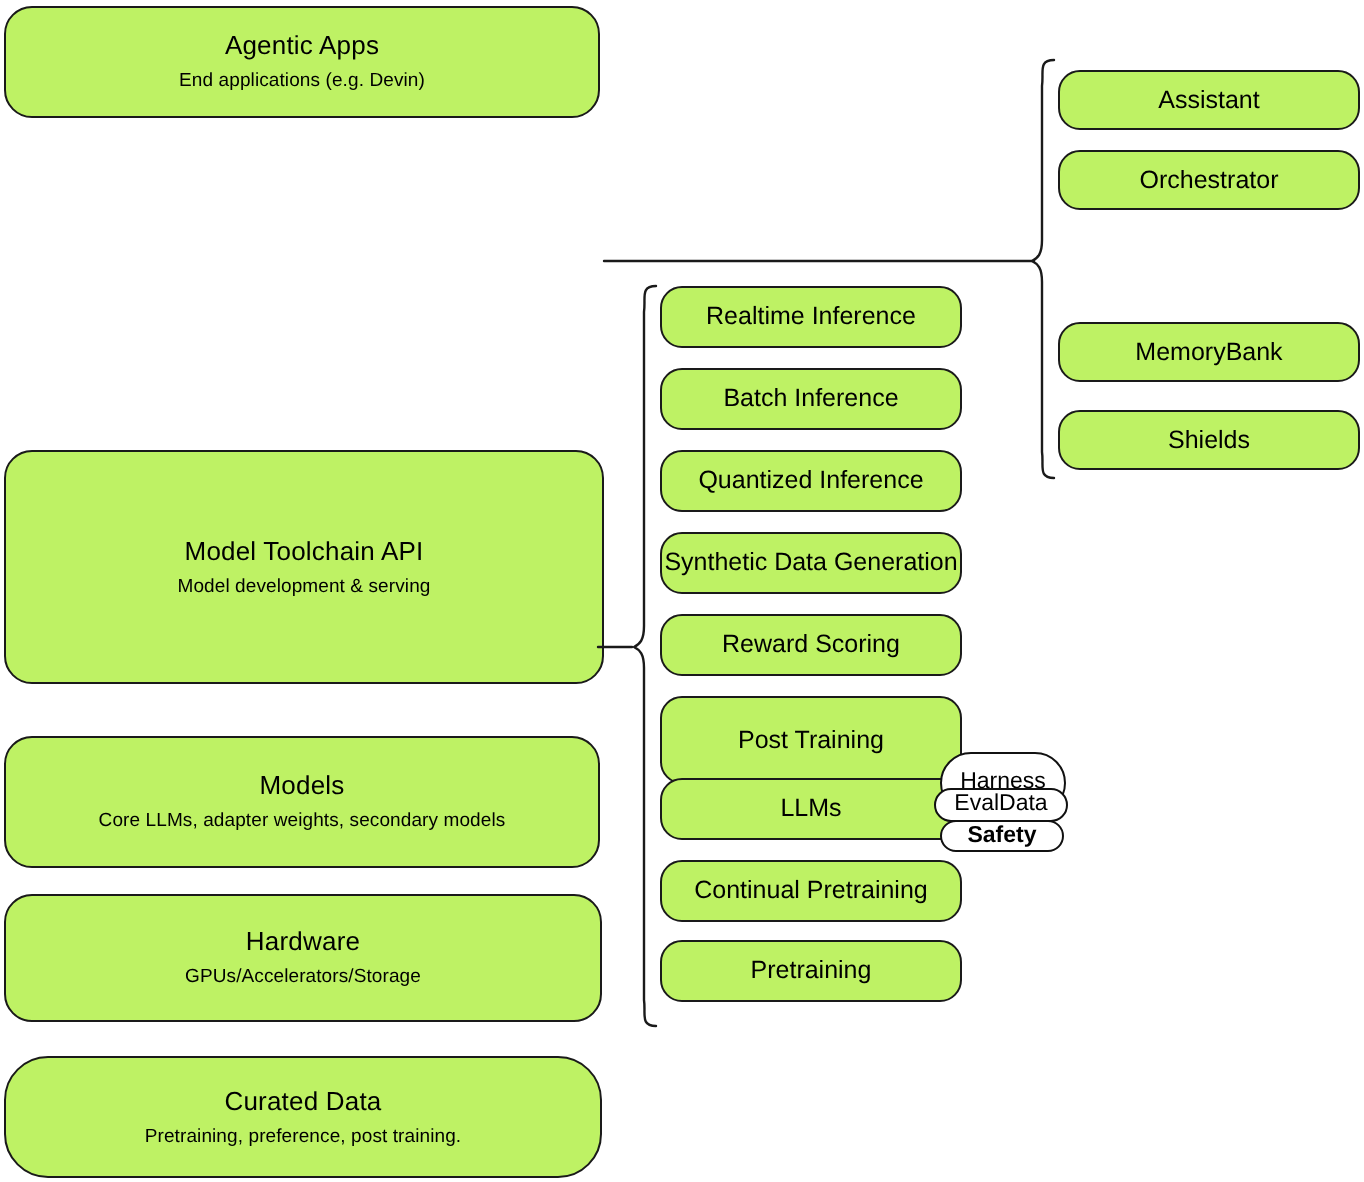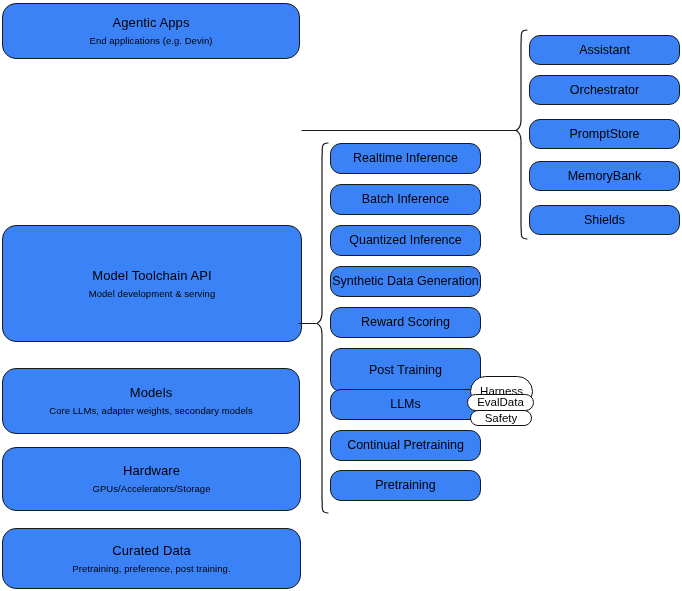--- a/index.html
+++ b/index.html
@@ -14,21 +14,21 @@
   #canvas {
     position: relative;
     width: 682px;
     height: 591px;
     background: #ffffff;
     overflow: hidden;
   }
   .node {
     position: absolute;
     box-sizing: border-box;
-    background: #3b82f6;
+    background: #bef264;
     border: 1px solid #1a1a1a;
     border-radius: 12px;
     display: flex;
     flex-direction: column;
     align-items: center;
     justify-content: center;
     text-align: center;
     color: #000000;
   }
   .layer {
@@ -109,21 +109,21 @@
   <div class="node layer" style="left:2px; top:368px; width:298px; height:66px;">
     <div class="node-title">Models</div>
     <div class="node-sub">Core LLMs, adapter weights, secondary models</div>
   </div>
 
   <div class="node layer" style="left:2px; top:447px; width:299px; height:64px;">
     <div class="node-title">Hardware</div>
     <div class="node-sub">GPUs/Accelerators/Storage</div>
   </div>
 
-  <div class="node layer" style="left:2px; top:528px; width:299px; height:61px;">
+  <div class="node layer" style="left:2px; top:528px; width:299px; height:61px;border-radius:22px;">
     <div class="node-title">Curated Data</div>
     <div class="node-sub">Pretraining, preference, post training.</div>
   </div>
 
   <div class="node capability" style="left:330px; top:143px; width:151px; height:31px;">
     <div class="node-title">Realtime Inference</div>
   </div>
   <div class="node capability" style="left:330px; top:184px; width:151px; height:31px;">
     <div class="node-title">Batch Inference</div>
   </div>
@@ -148,32 +148,29 @@
   <div class="node capability" style="left:330px; top:430px; width:151px; height:31px;">
     <div class="node-title">Continual Pretraining</div>
   </div>
 
   <div class="pill" style="left:470px; top:376px; width:63px; height:31px; z-index:6;">
     <span>Harness</span>
   </div>
   <div class="pill" style="left:467px; top:394px; width:67px; height:17px; z-index:7;">
     <span>EvalData</span>
   </div>
-  <div class="pill" style="left:470px; top:410px; width:62px; height:16px; z-index:8;">
+  <div class="pill" style="left:470px; top:410px; width:62px; height:16px; z-index:8;font-weight:bold;">
     <span>Safety</span>
   </div>
 
   <div class="node component" style="left:529px; top:35px; width:151px; height:30px;">
     <div class="node-title">Assistant</div>
   </div>
   <div class="node component" style="left:529px; top:75px; width:151px; height:30px;">
     <div class="node-title">Orchestrator</div>
-  </div>
-  <div class="node component" style="left:529px; top:119px; width:151px; height:30px;">
-    <div class="node-title">PromptStore</div>
   </div>
   <div class="node component" style="left:529px; top:161px; width:151px; height:30px;">
     <div class="node-title">MemoryBank</div>
   </div>
   <div class="node component" style="left:529px; top:205px; width:151px; height:30px;">
     <div class="node-title">Shields</div>
   </div>
 
   <svg class="overlay" viewBox="0 0 682 591">
 

